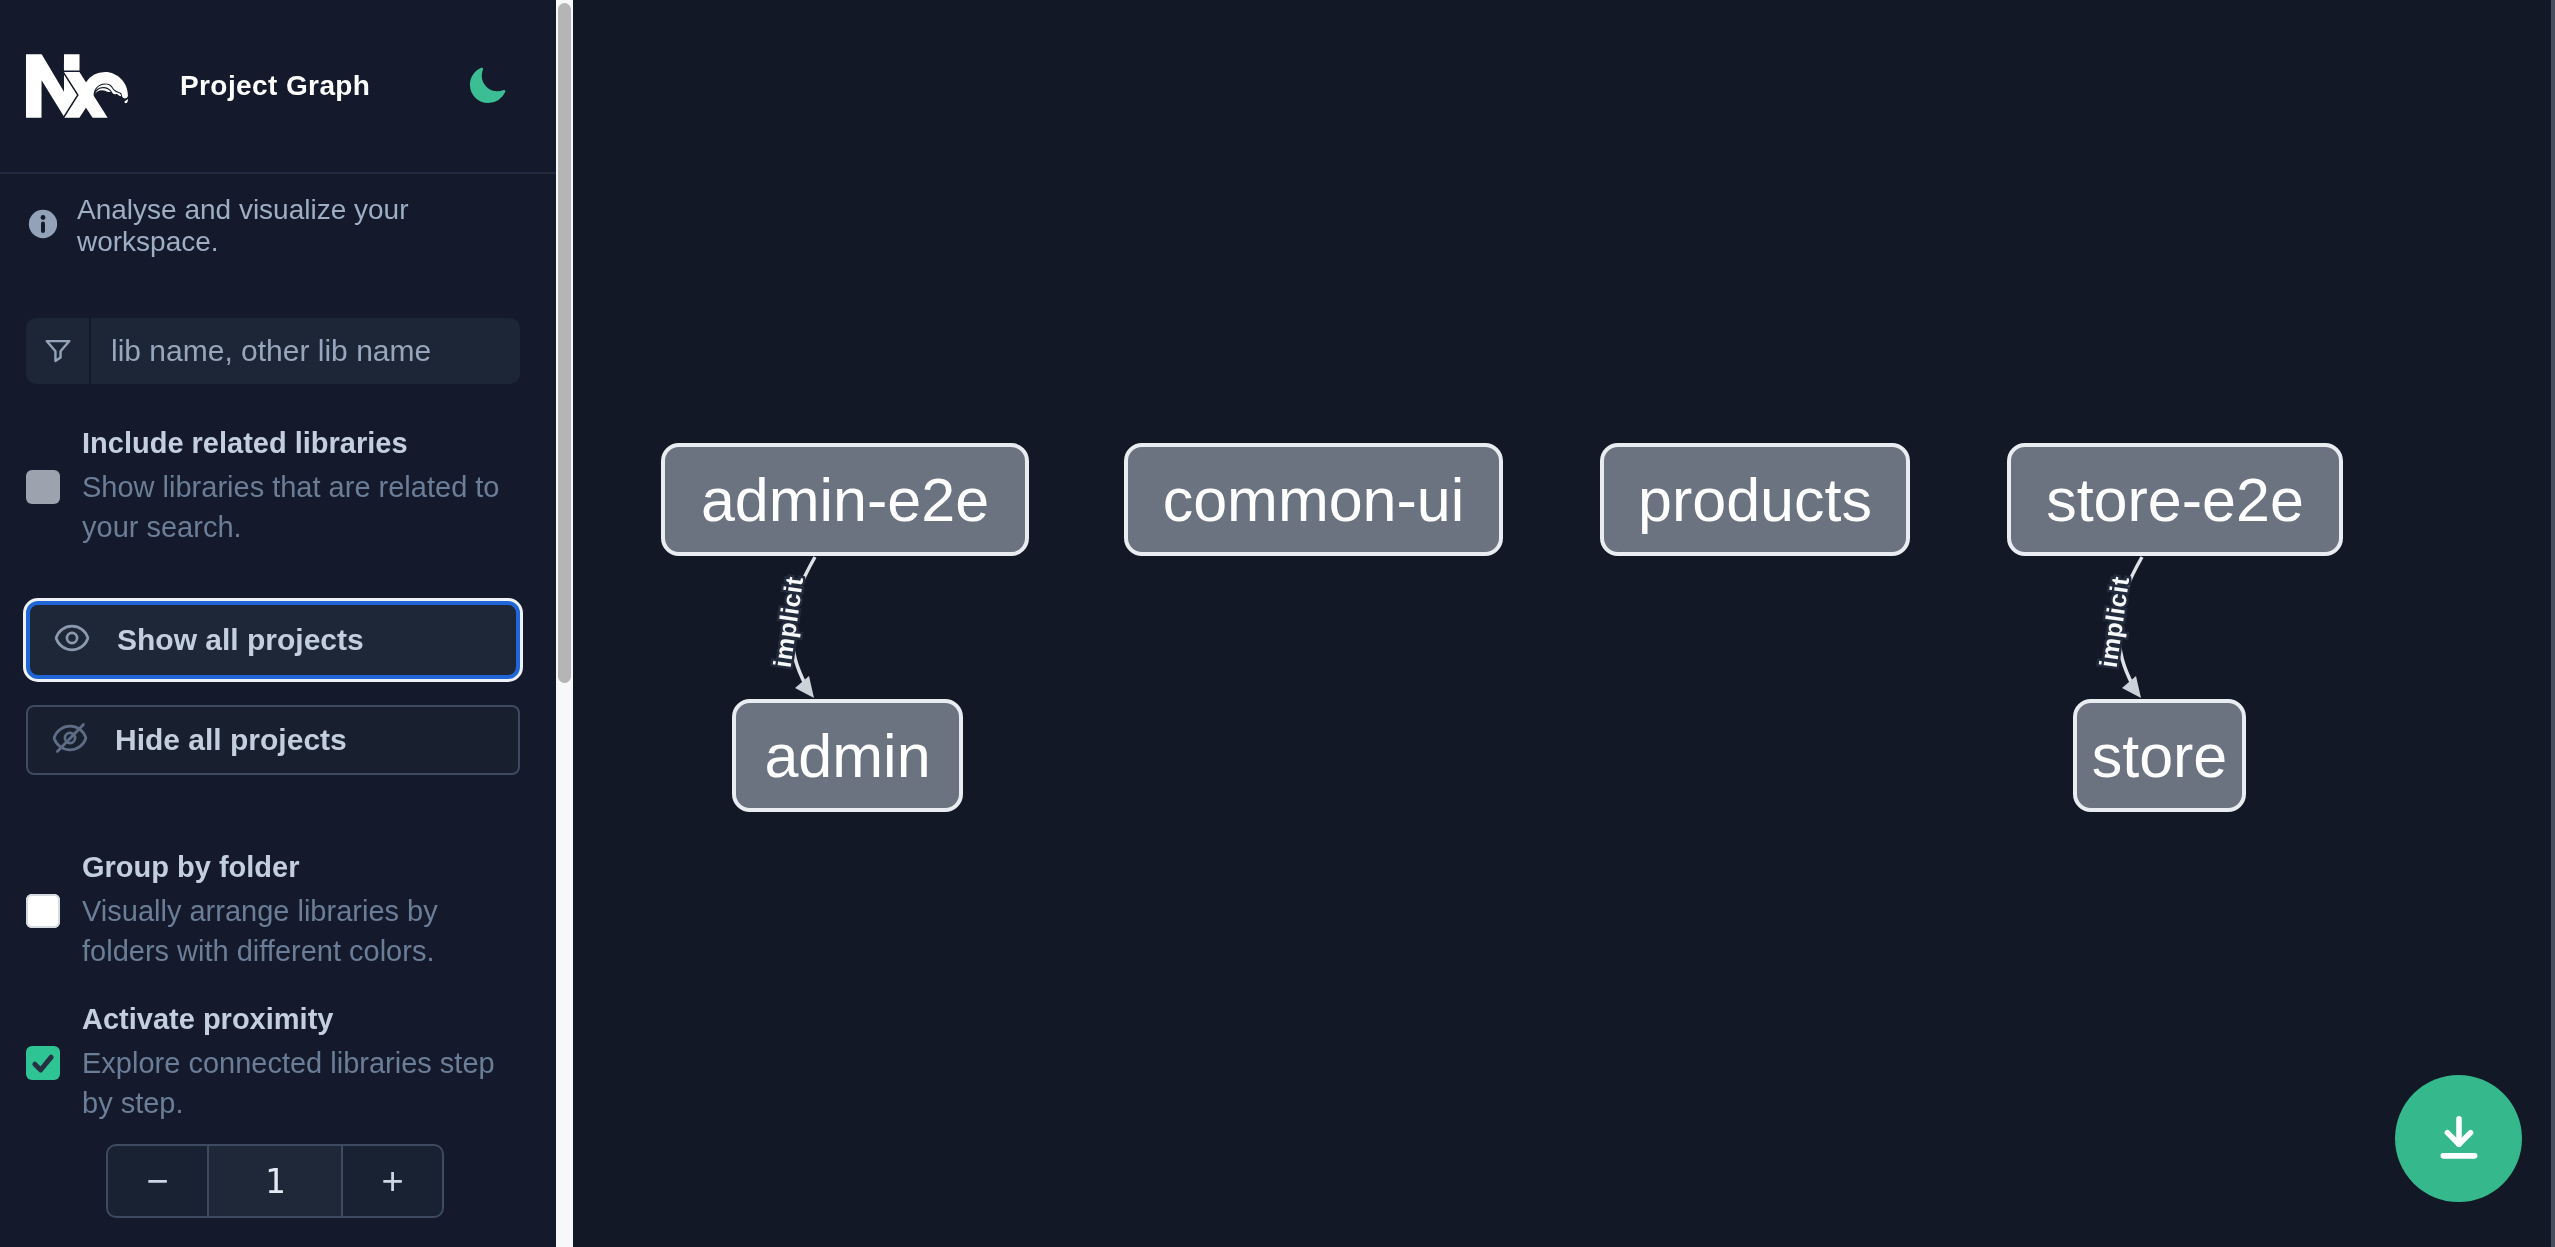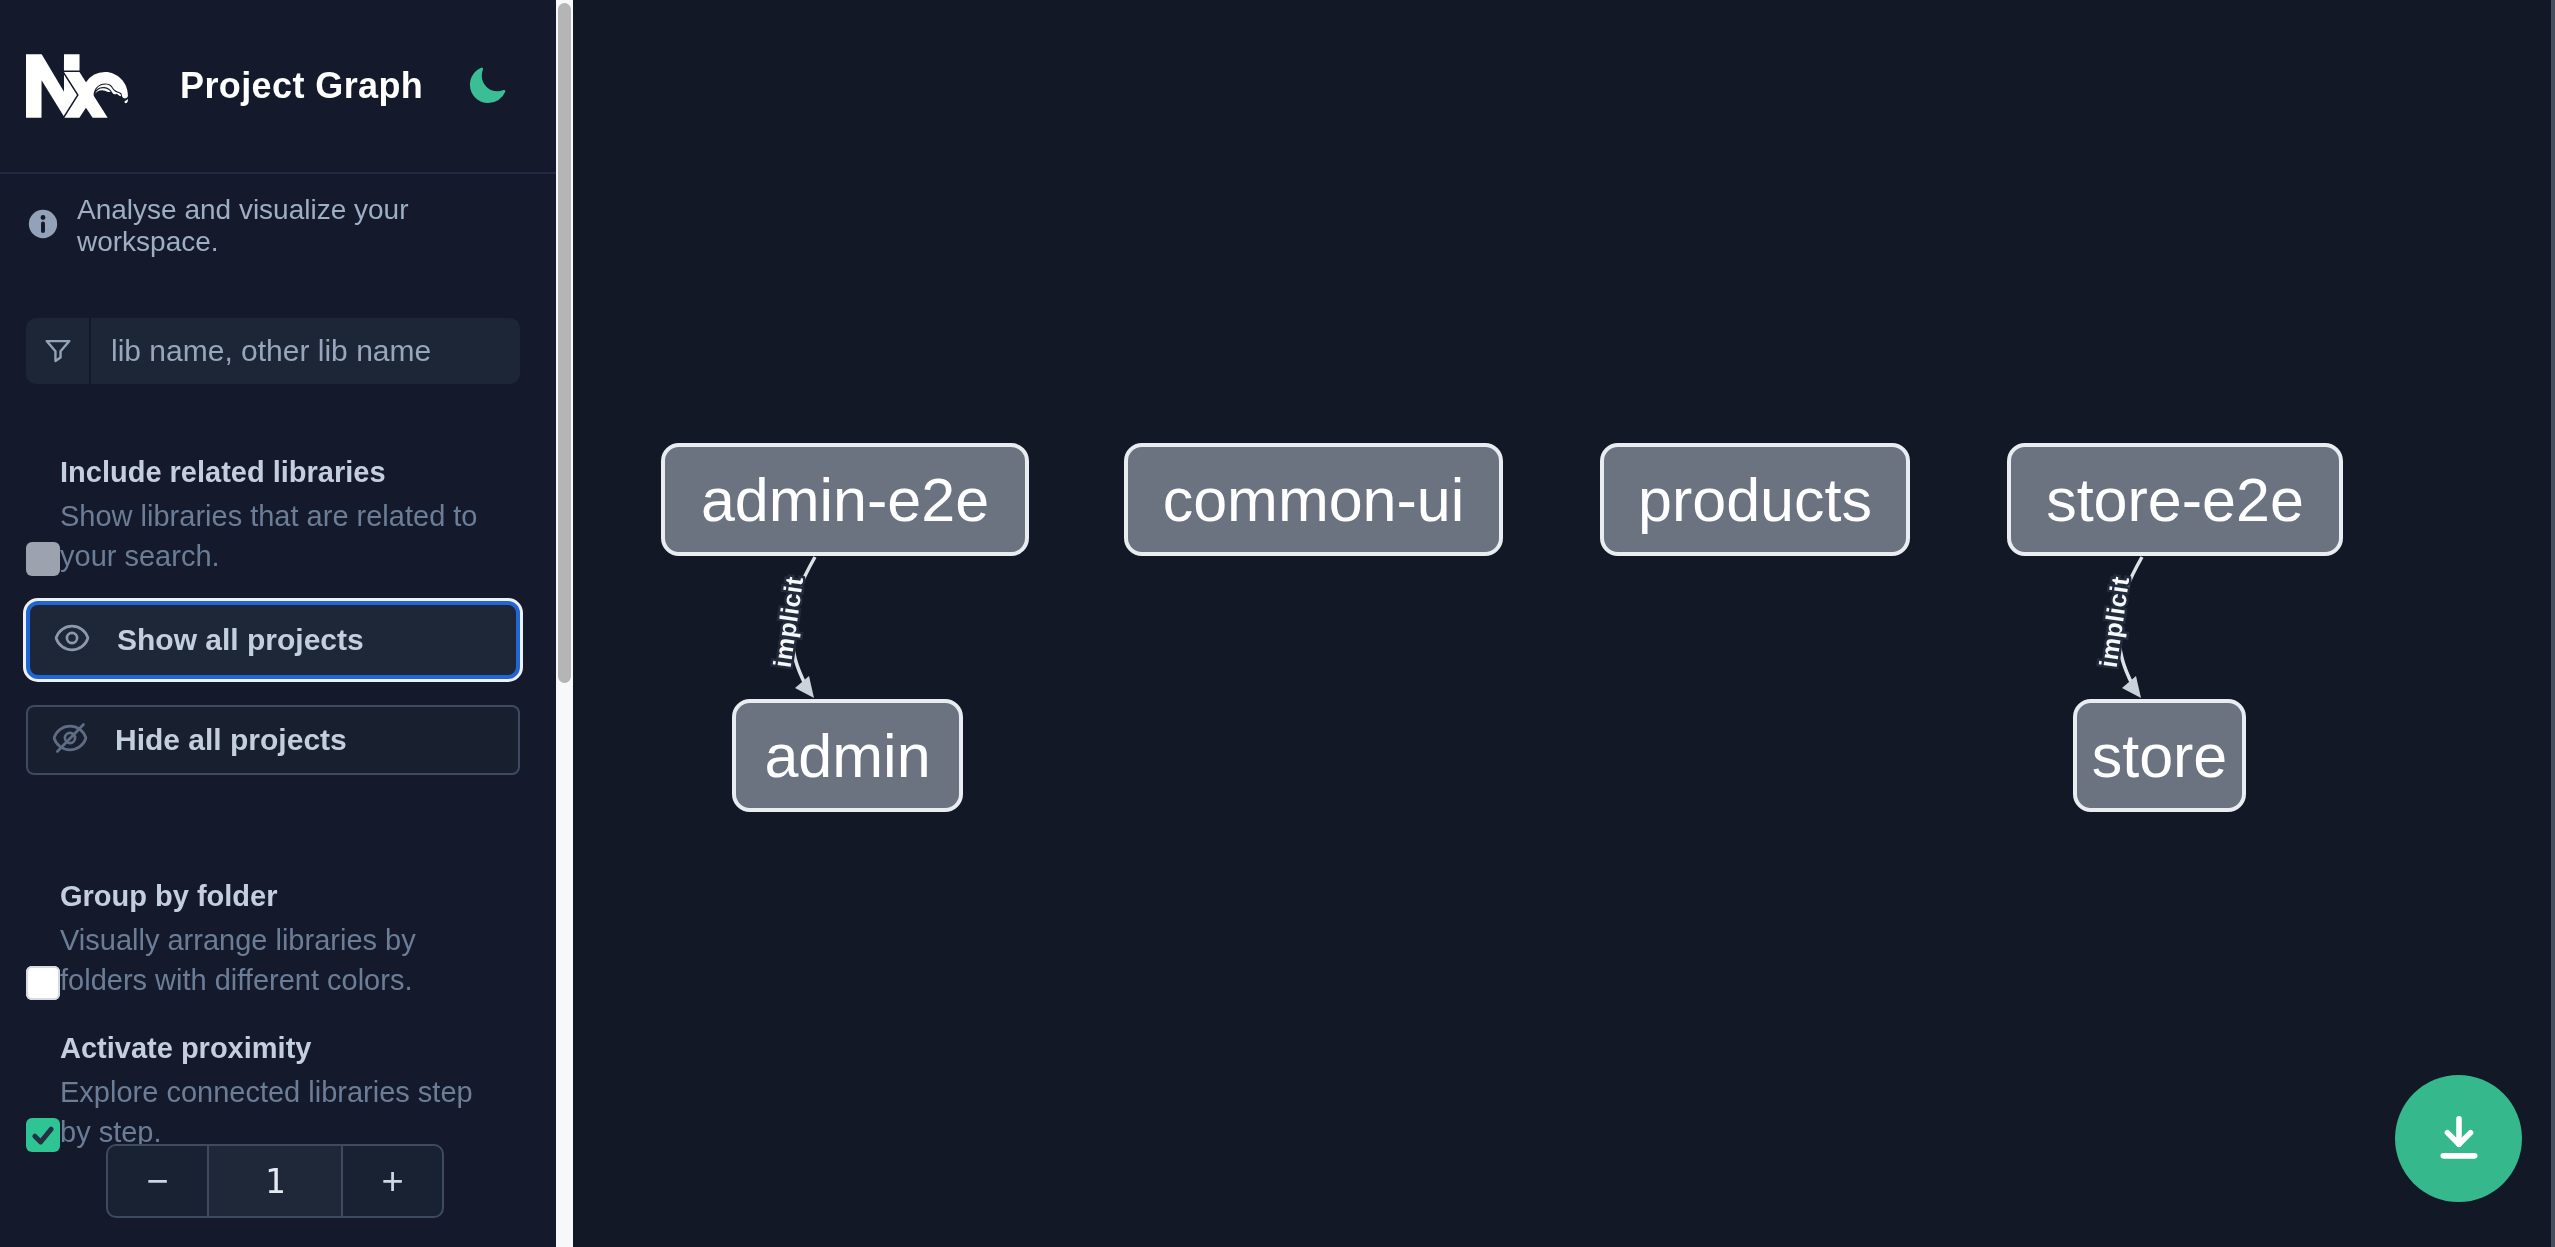--- a/index.html
+++ b/index.html
@@ -4,34 +4,34 @@
 <style>
   html,body{margin:0;padding:0;background:#0c111d;}
   .app{position:relative;width:2555px;height:1247px;overflow:hidden;
        font-family:"Liberation Sans","DejaVu Sans",sans-serif;background:#121826;}
 
   
   .sidebar{position:absolute;left:0;top:0;width:556px;height:100%;background:#141a2b;}
   .sb-header{position:absolute;top:0;left:0;width:100%;height:174px;border-bottom:2px solid #212a41;
              display:flex;align-items:center;padding:0 48px 0 26px;box-sizing:border-box;}
   .logo{width:102px;height:104px;flex:none;display:flex;align-items:center;}
-  .title{margin-left:52px;font-size:36px;font-weight:700;color:#ffffff;letter-spacing:.4px;}
+  .title{margin-left:52px;font-size:28px;font-weight:700;color:#ffffff;letter-spacing:.4px;}
   .moon{margin-left:auto;width:42px;height:42px;cursor:pointer;}
 
   .info-row{position:absolute;top:194px;left:26px;display:flex;align-items:center;gap:17px;}
   .info-text{font-size:28px;color:#9daec5;}
 
   .search{position:absolute;top:318px;left:26px;width:494px;height:66px;background:#1c2636;
           border-radius:10px;display:flex;align-items:stretch;overflow:hidden;}
   .icon-cell{width:63px;display:flex;align-items:center;justify-content:center;border-right:2px solid #111a2b;flex:none;}
   .search input{flex:1;background:transparent;border:none;outline:none;color:#dbe3ee;
                 font-size:30px;padding:0 20px;font-family:inherit;min-width:0;}
   .search input::placeholder{color:#97a6bd;opacity:1;}
 
-  .opt{position:absolute;left:26px;display:flex;align-items:flex-end;margin-top:29px;}
+  .opt{position:absolute;left:26px;display:flex;gap:22px;align-items:center;}
   .cb{width:34px;height:34px;border-radius:6px;flex:none;margin-top:2px;cursor:pointer;}
   .cb.gray{background:#9ca3af;}
   .cb.white{background:#ffffff;box-shadow:inset 0 0 0 2px #d6dae1;}
   .cb.green{background:#2fc493;display:flex;align-items:center;justify-content:center;}
   .opt .label{font-size:29px;font-weight:700;color:#c4cfde;line-height:38px;}
   .opt .desc{font-size:29px;color:#6b7d97;line-height:40px;max-width:445px;margin-top:5px;}
   #opt-include{top:424px;} #opt-group{top:848px;} #opt-prox{top:1000px;}
 
   .btn{position:absolute;left:26px;width:494px;box-sizing:border-box;display:flex;align-items:center;
        gap:26px;padding-left:23px;cursor:pointer;}

